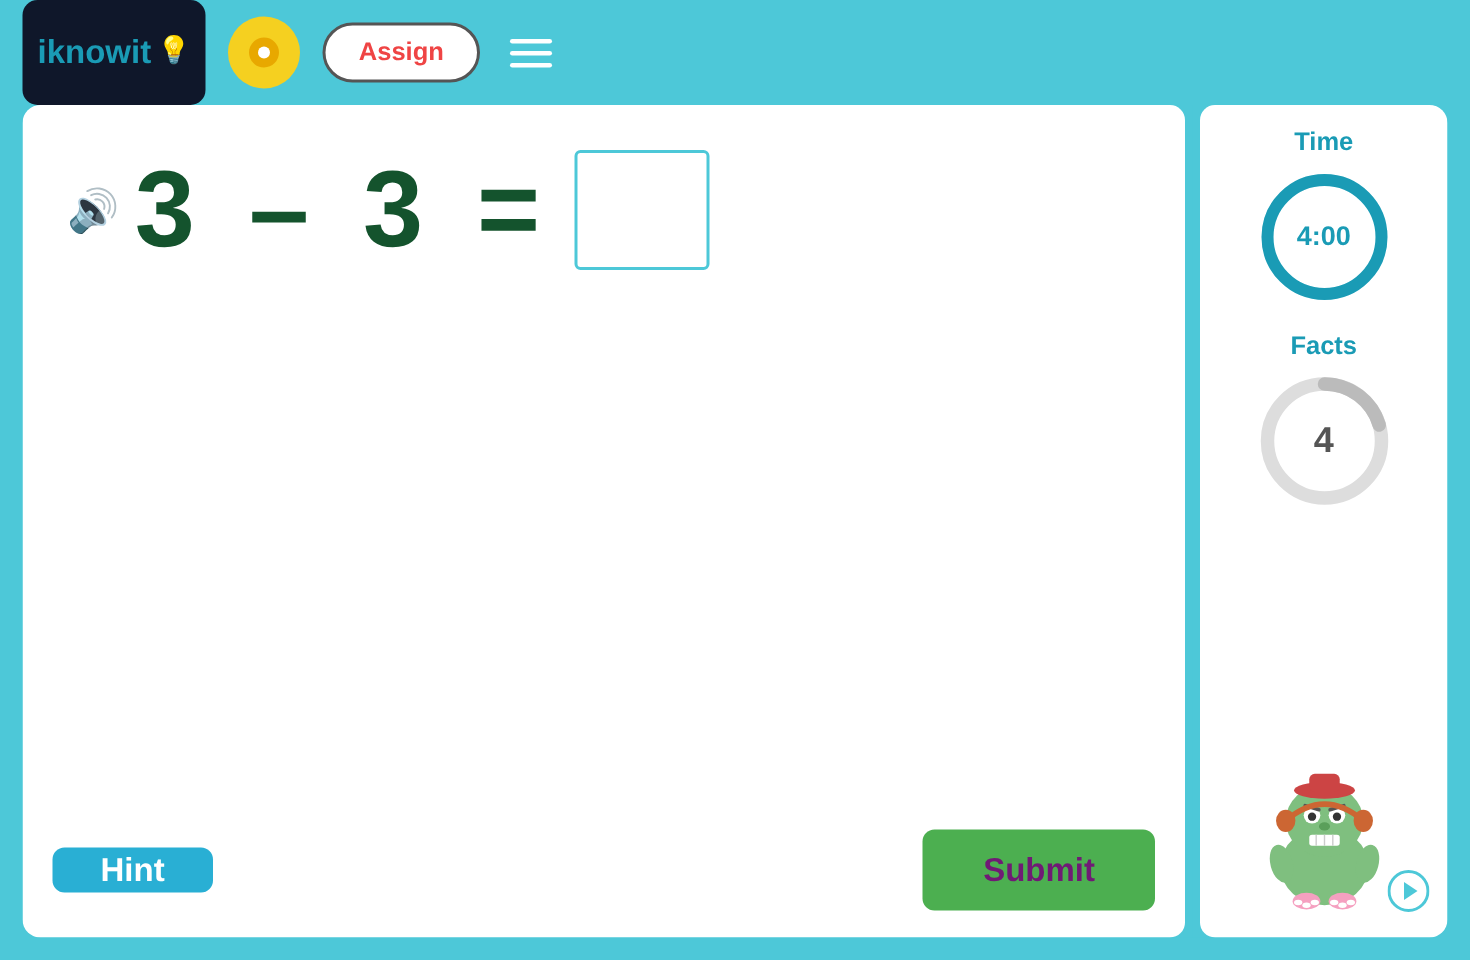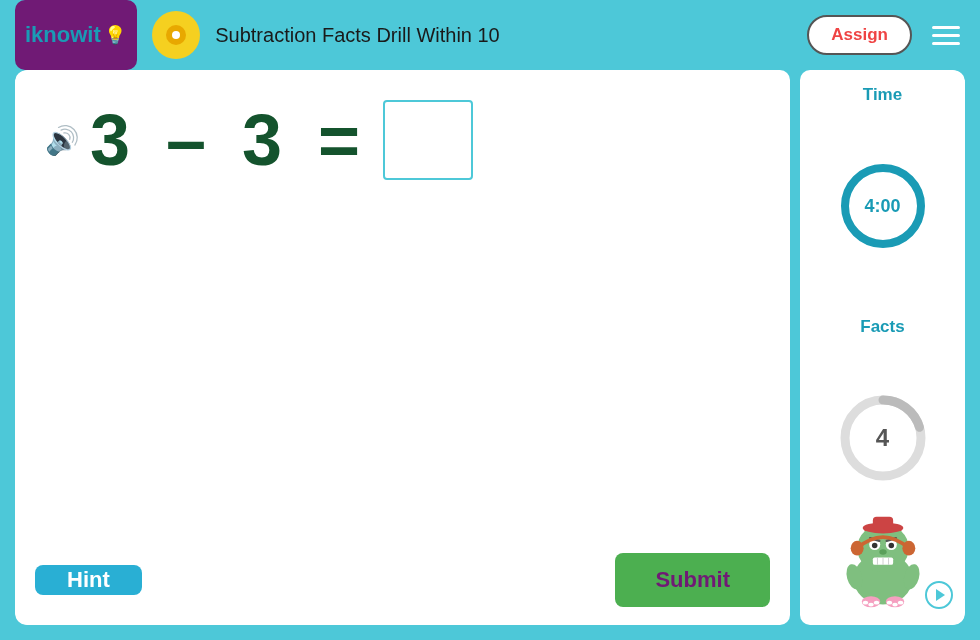--- a/index.html
+++ b/index.html
@@ -15,25 +15,25 @@
     .header {
       background: #4dc8d8;
       height: 70px;
       display: flex;
       align-items: center;
       padding: 0 15px;
       gap: 15px;
     }
 
     .logo-box {
-      background: #701a75;
+      background: #0f172a;
       border-radius: 10px;
       padding: 22px 10px;
       display: flex;
-      align-items: center;
+      align-items: flex-start;
       gap: 4px;
       min-width: 110px;
     }
     .logo-text {
       font-size: 22px;
       font-weight: bold;
       color: #1a9bb5;
     }
     .logo-bulb {
       font-size: 18px;
@@ -130,21 +130,20 @@
     .sidebar {
       width: 165px;
       display: flex;
       flex-direction: column;
       align-items: center;
       padding: 15px 10px;
       background: white;
       border-radius: 10px;
       margin-left: 3px;
       position: relative;
-      gap: 48px;
     }
 
     
     .equation-area {
       display: flex;
       align-items: center;
       gap: 10px;
       margin-top: 10px;
       margin-left: 10px;
     }
@@ -302,21 +301,20 @@
     <span class="logo-text">iknowit</span>
     <span class="logo-bulb">💡</span>
   </div>
 
   <div class="lesson-badge">
     <div class="lesson-badge-inner">
       <div class="lesson-badge-dot"></div>
     </div>
   </div>
 
-  <span class="lesson-title">Subtraction Facts Drill Within 10</span>
 
   <button class="assign-btn">Assign</button>
 
   <button class="hamburger-btn">
     <span></span>
     <span></span>
     <span></span>
   </button>
 </div>
 

